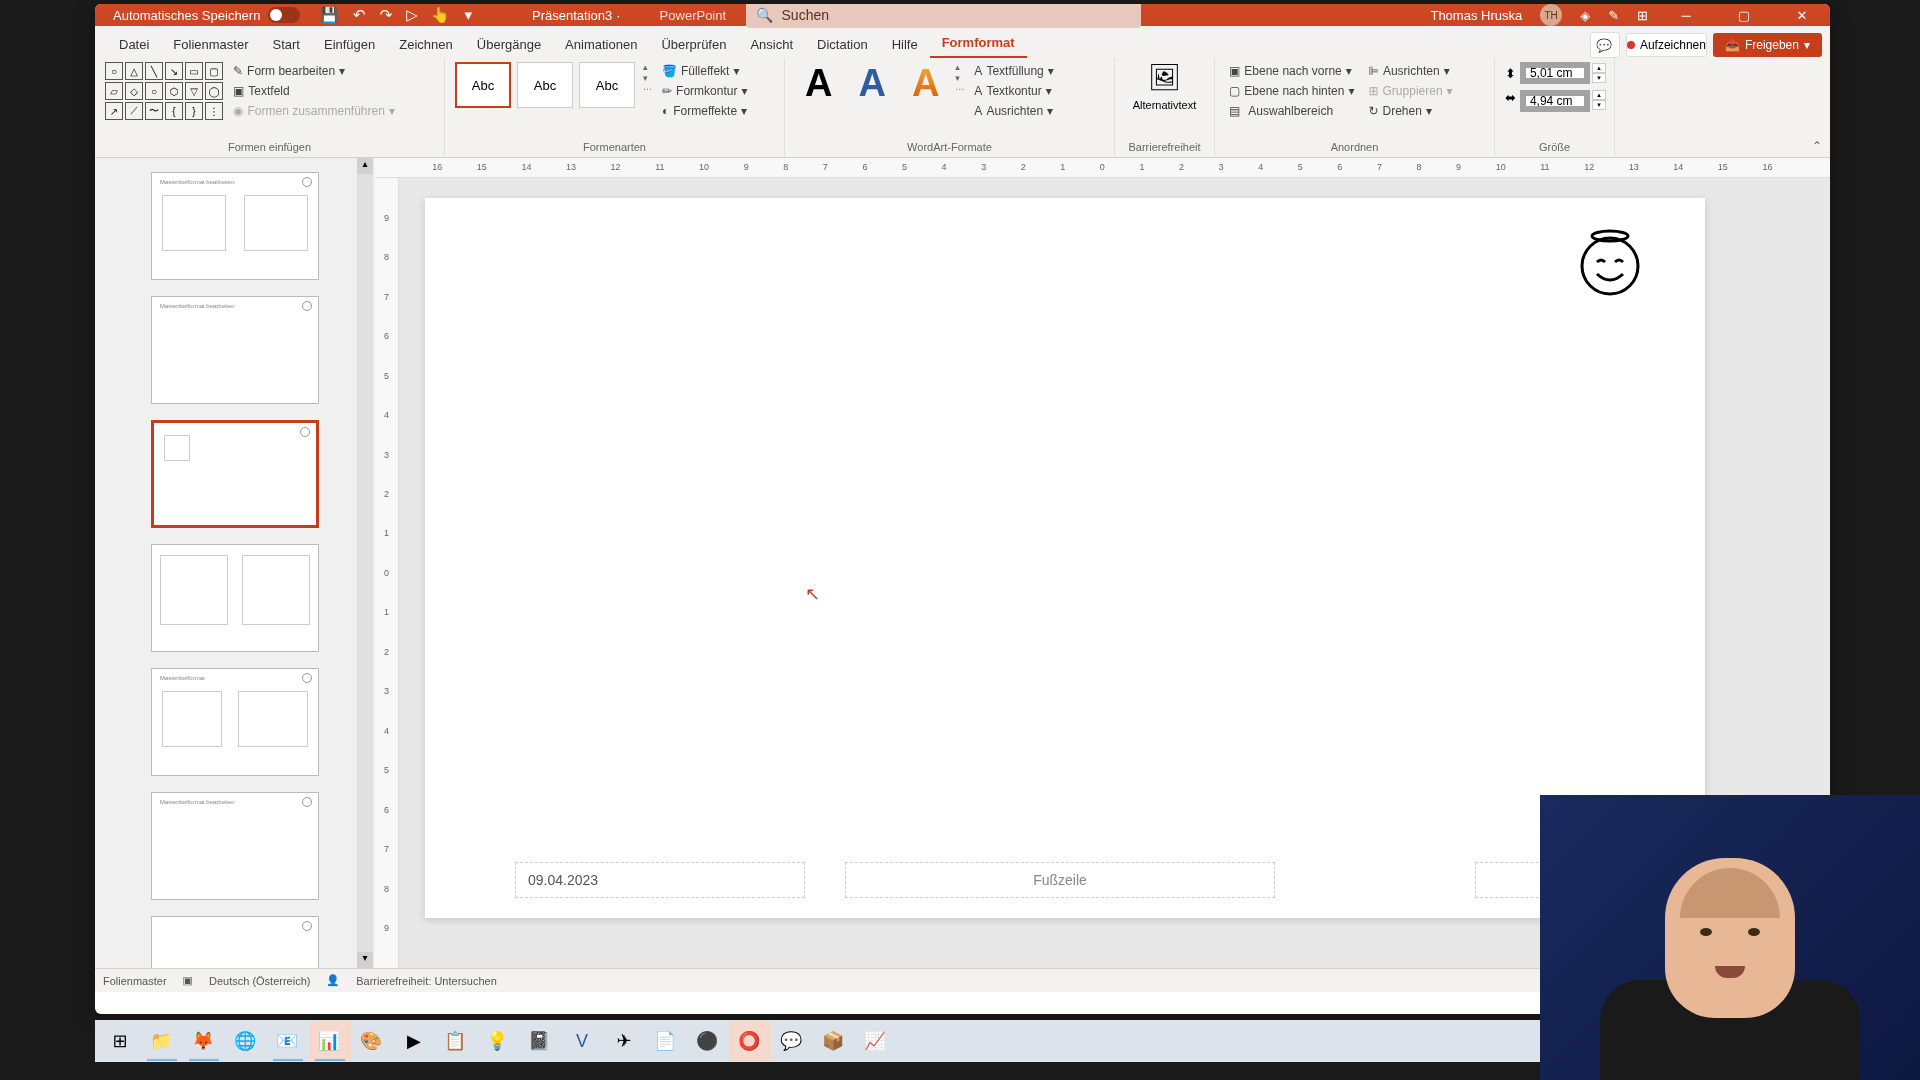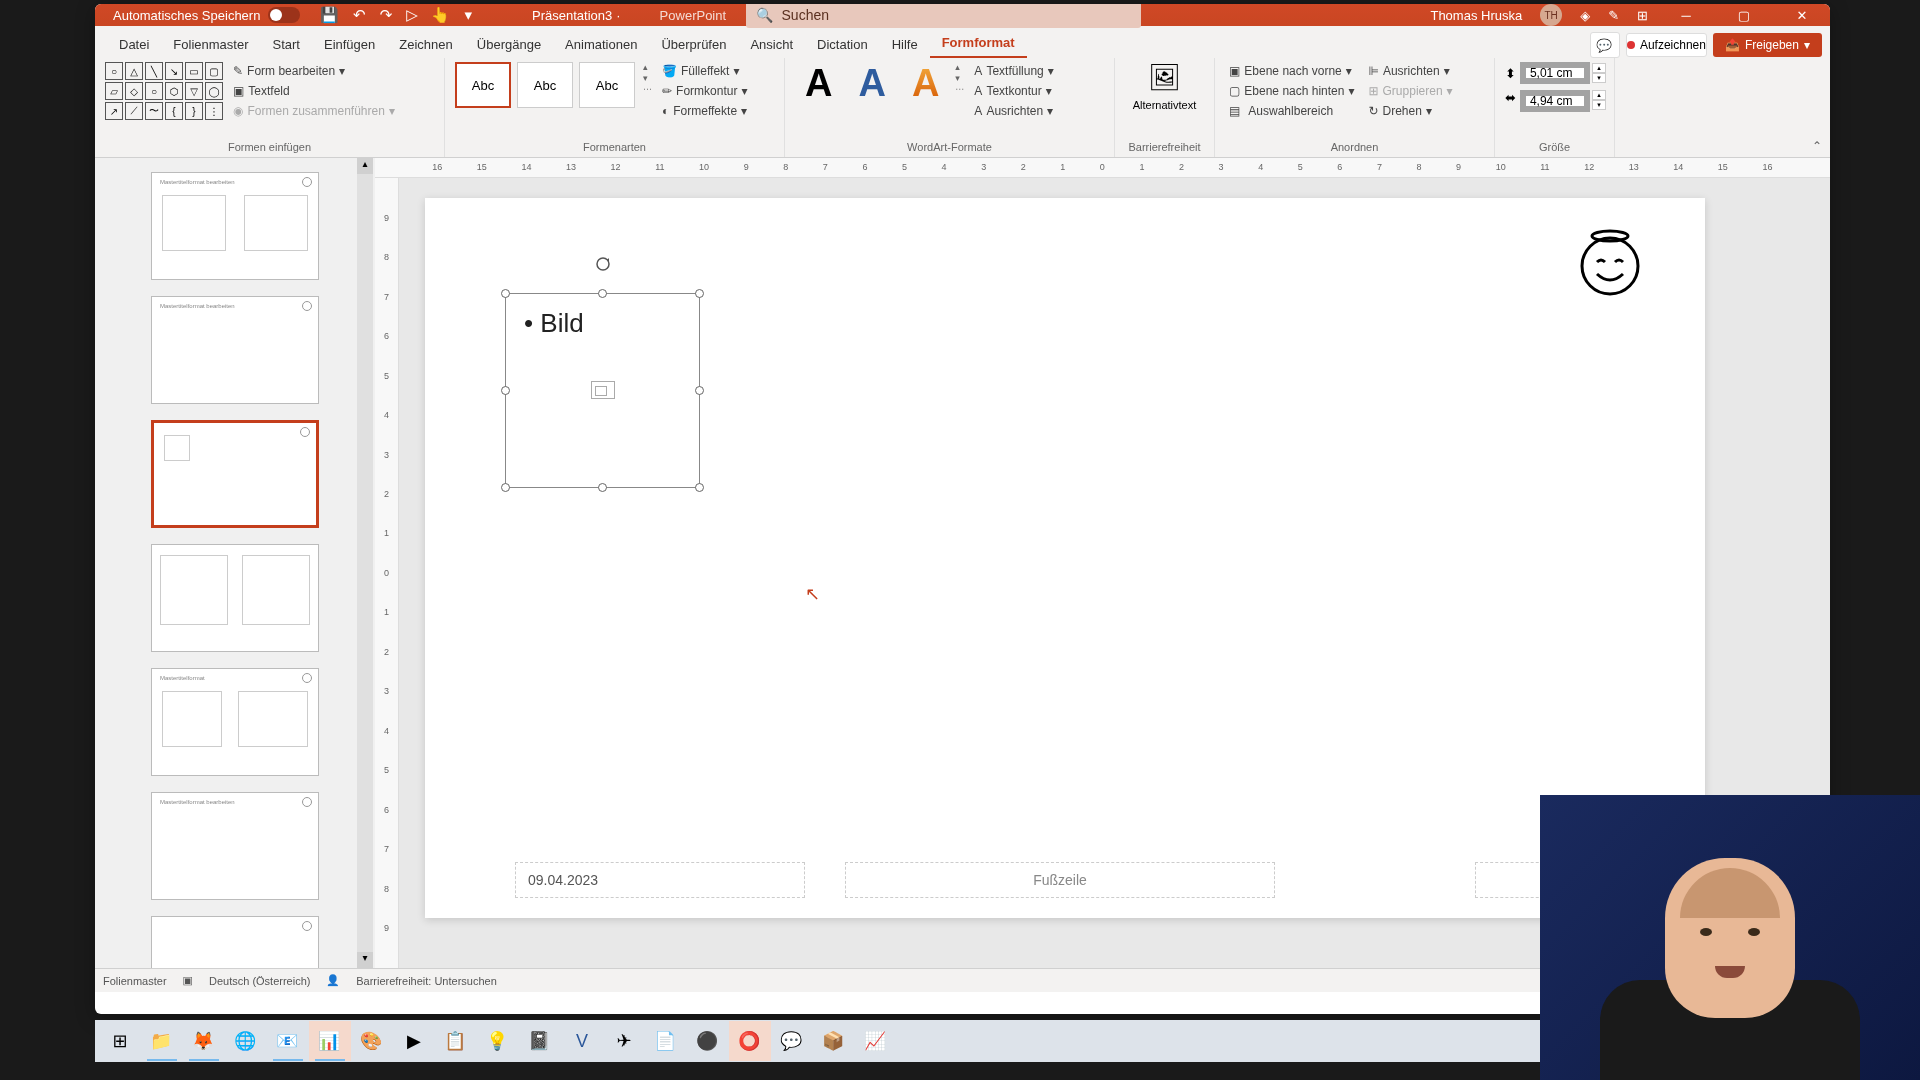--- a/index.html
+++ b/index.html
@@ -370,38 +370,20 @@
               <span>3</span>
               <span>4</span>
               <span>5</span>
               <span>6</span>
               <span>7</span>
               <span>8</span>
               <span>9</span>
           </div>
         </div>
         <div class="slide">
-          <div class="selected-shape">
-            <div class="rotate-handle">
-              <svg viewBox="0 0 16 16">
-                  <circle cx="8" cy="8" r="6" fill="none" stroke="#555" stroke-width="1.5"></circle>
-                  <path d="M12 4 L14 2 L14 6 Z" fill="#555"></path>
-                </svg>
-            </div>
-            <div class="handle tl"></div>
-            <div class="handle tm"></div>
-            <div class="handle tr"></div>
-            <div class="handle ml"></div>
-            <div class="handle mr"></div>
-            <div class="handle bl"></div>
-            <div class="handle bm"></div>
-            <div class="handle br"></div>
-            <div class="bullet-text">• <span>Bild</span></div>
-            <div class="picicon"></div>
-          </div>
           <div class="smiley">
             <svg viewBox="0 0 70 70">
               <ellipse cx="35" cy="8" rx="18" ry="5" fill="none" stroke="#000" stroke-width="3"></ellipse>
               <circle cx="35" cy="38" r="28" fill="none" stroke="#000" stroke-width="3"></circle>
               <path d="M22 34 Q26 30 30 34" fill="none" stroke="#000" stroke-width="3"></path>
               <path d="M40 34 Q44 30 48 34" fill="none" stroke="#000" stroke-width="3"></path>
               <path d="M22 46 Q35 58 48 46" fill="none" stroke="#000" stroke-width="3"></path>
             </svg>
           </div>
           <div class="footer-box fb1">09.04.2023</div>

